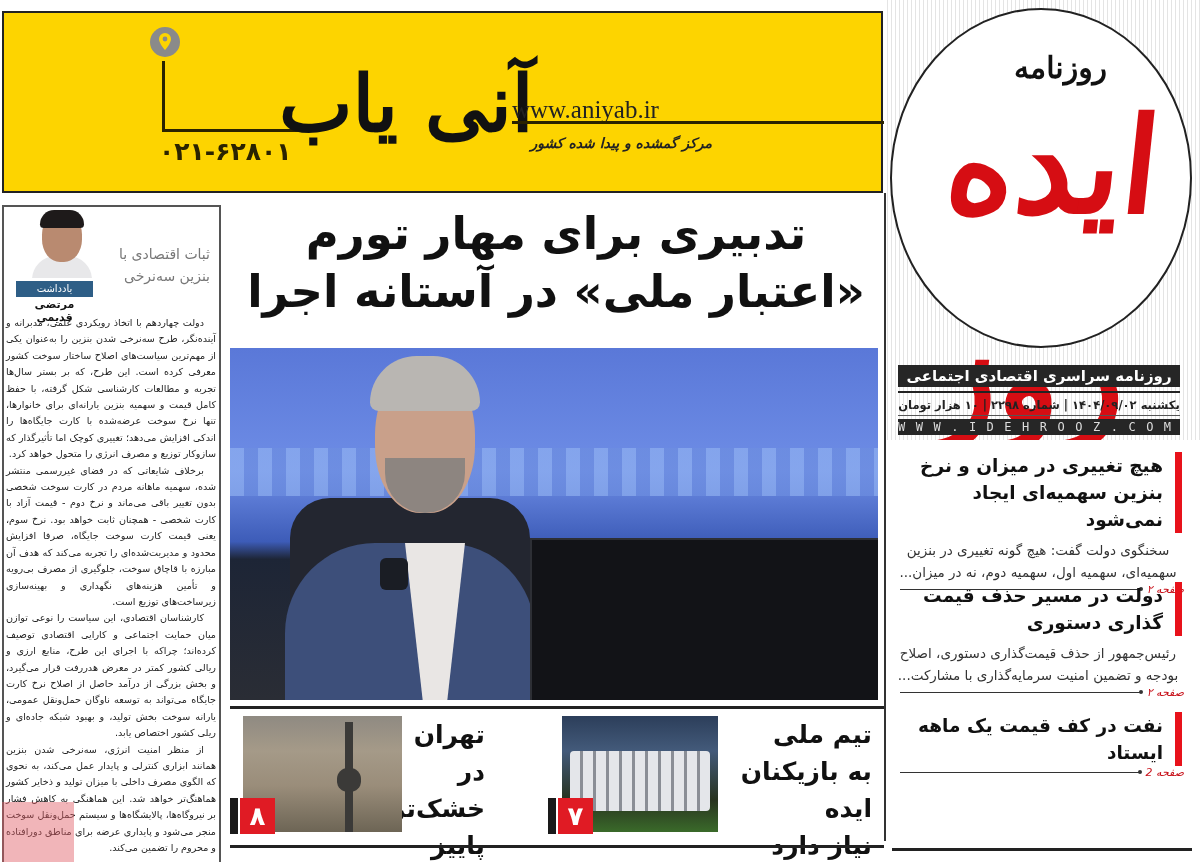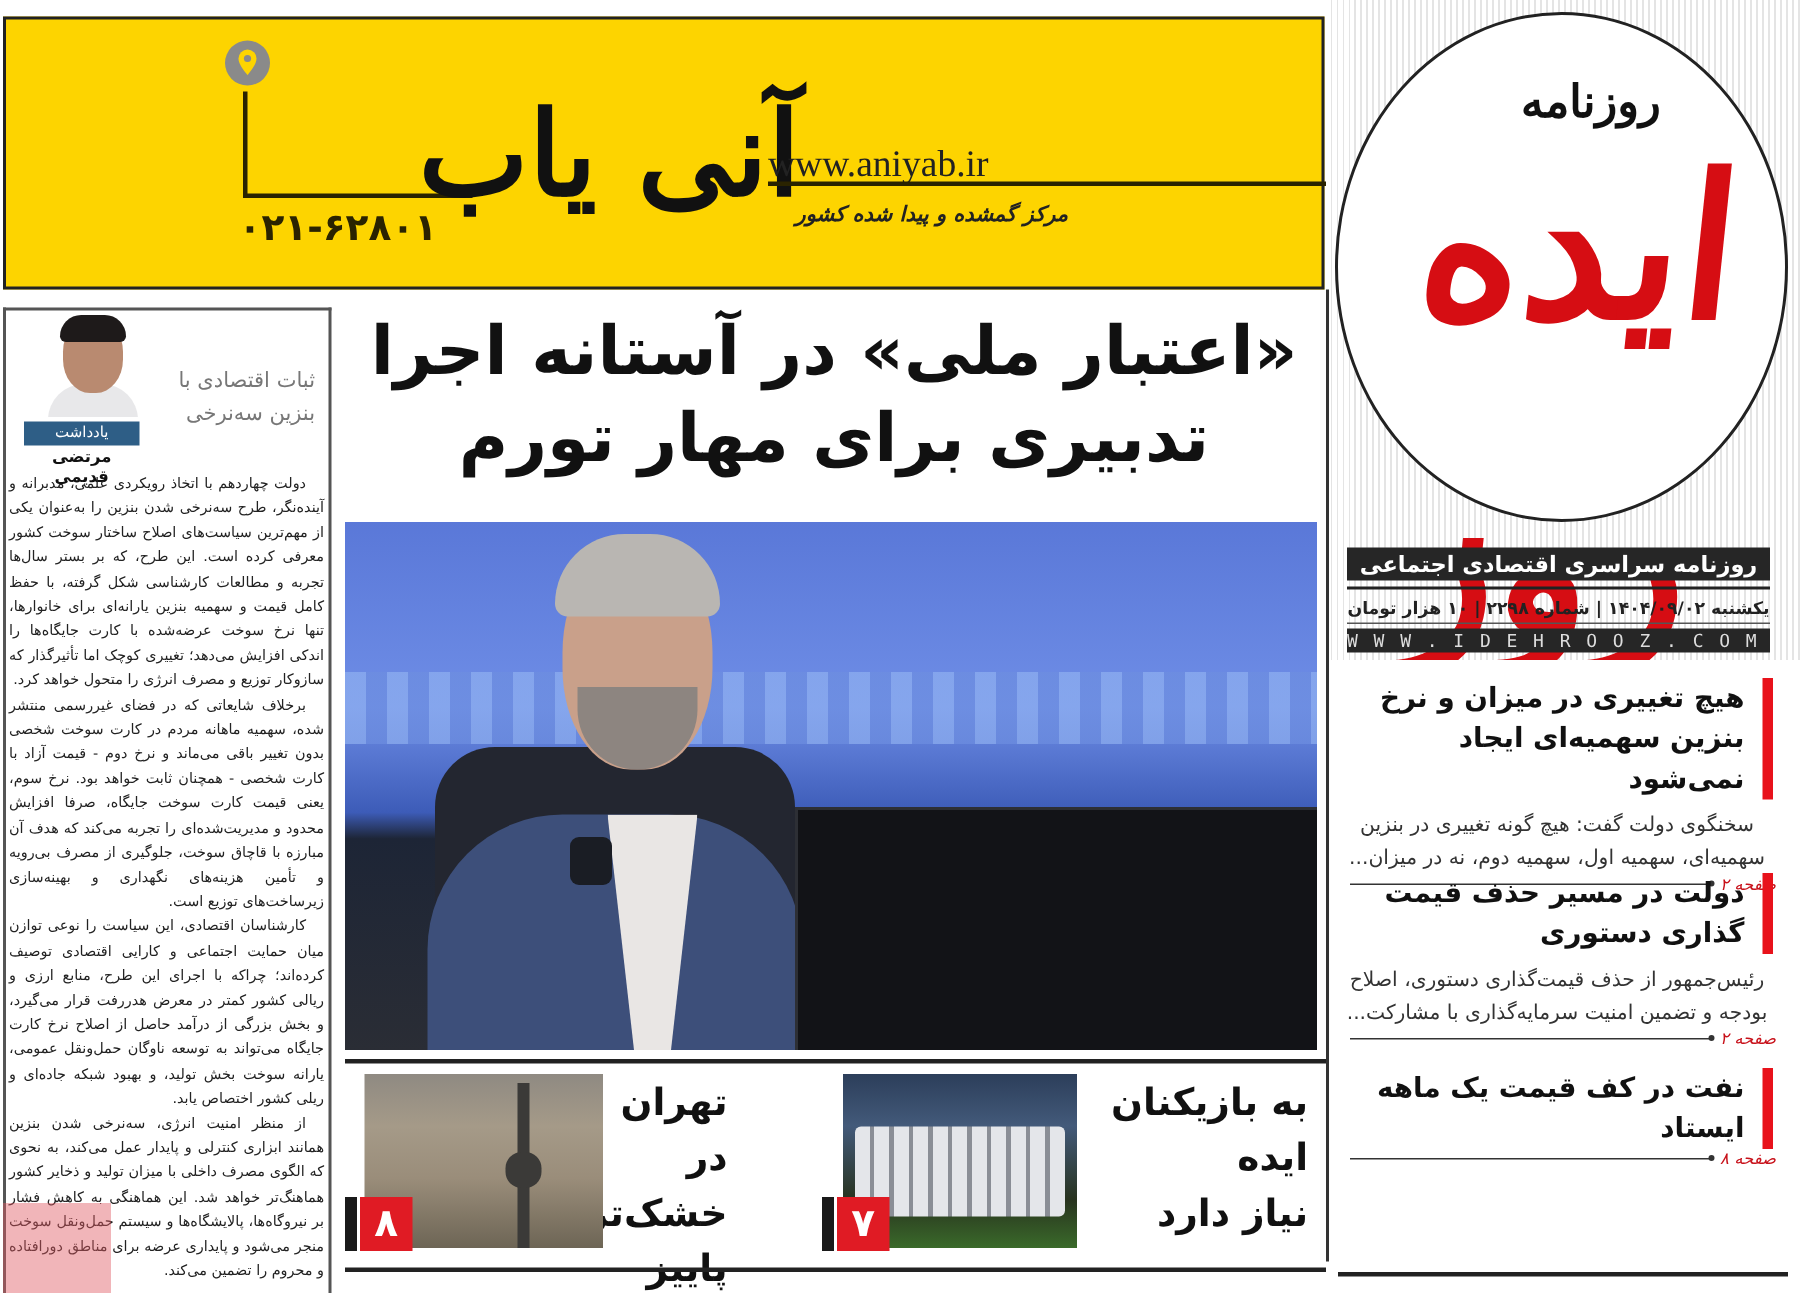--- a/index.html
+++ b/index.html
@@ -166,39 +166,40 @@
   <div class="abs mast-bar" dir="rtl">روزنامه سراسری اقتصادی اجتماعی</div>
   <div class="abs mast-rule"></div>
   <div class="abs mast-issue" dir="rtl">یکشنبه ۱۴۰۴/۰۹/۰۲ | شماره ۲۲۹۸ | ۱۰ هزار تومان</div>
   <div class="abs mast-rule2"></div>
   <div class="abs mast-url">WWW.IDEHROOZ.COM</div>
 </div>
 
 <div class="abs vsep"></div>
 
 <div class="abs headline" dir="rtl">
+  <div>تدبیری برای مهار تورم</div>
   <div>«اعتبار ملی» در آستانه اجرا</div>
-  <div>تدبیری برای مهار تورم</div>
 </div>
 
 <div class="abs photo">
   <div class="abs band"></div>
   <div class="abs chair"></div>
   <div class="abs body"></div>
   <div class="abs shirt"></div>
   <div class="abs head"></div>
   <div class="abs hair"></div>
   <div class="abs beard"></div>
   <div class="abs mic"></div>
   <div class="abs monitor"></div>
 </div>
 
 <div class="abs hrule"></div>
 
 <div class="abs t-title" dir="rtl" style="left:722px;top:716px;width:150px;">
+  <div>تیم ملی</div>
   <div>به بازیکنان ایده</div>
   <div>نیاز دارد</div>
 </div>
 <div class="abs t-img t1-img">
   <div class="abs players"></div>
 </div>
 <div class="abs badge-side" style="left:548px;top:798px;"></div>
 <div class="abs badge" style="left:558px;top:798px;">۷</div>
 
 <div class="abs t-title" dir="rtl" style="left:405px;top:716px;width:80px;">
@@ -247,17 +248,17 @@
   <div class="news-body">رئیس‌جمهور از حذف قیمت‌گذاری دستوری، اصلاح بودجه و تضمین امنیت سرمایه‌گذاری با مشارکت...</div>
   <div class="news-more">
     <span class="page">صفحه ۲</span>
     <span class="line"></span>
   </div>
 </div>
 
 <div class="abs news" dir="rtl" style="top:712px;">
   <div class="news-title">نفت در کف قیمت یک ماهه ایستاد</div>
   <div class="news-more">
-    <span class="page">صفحه ۸</span>
+    <span class="page">صفحه 2</span>
     <span class="line"></span>
   </div>
 </div>
 <div class="abs" style="left:892px;top:848px;width:300px;height:3px;background:#222;"></div>
 
 </body></html>

